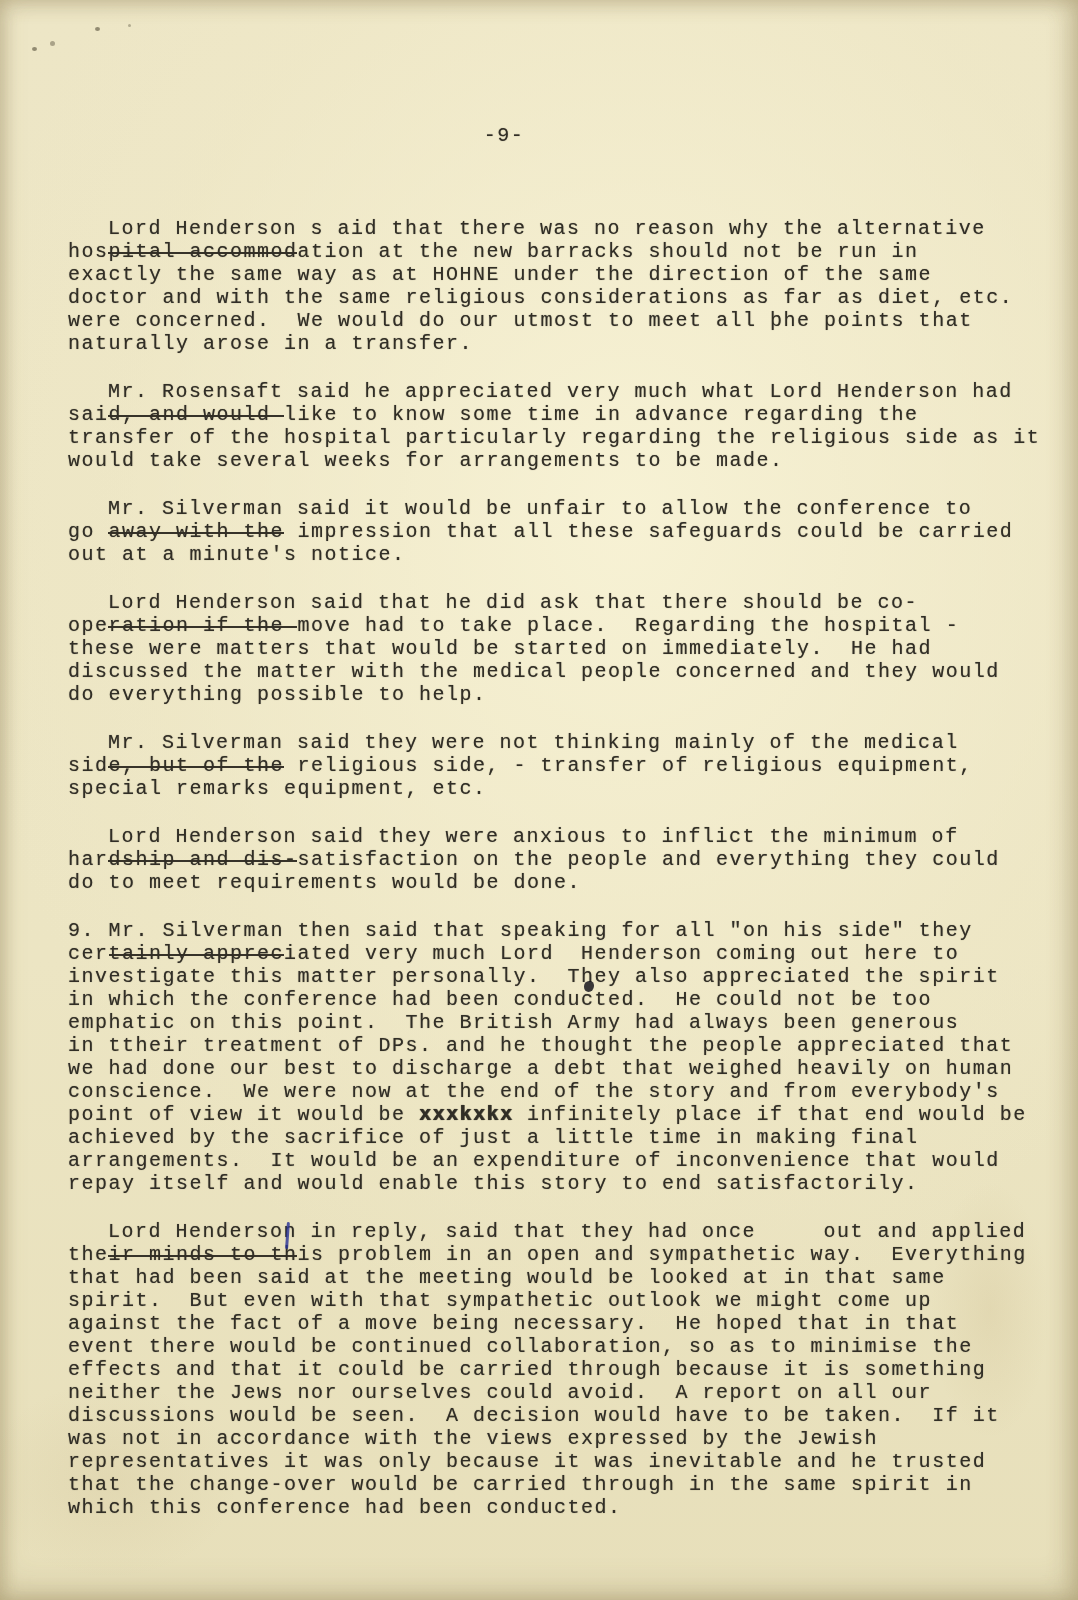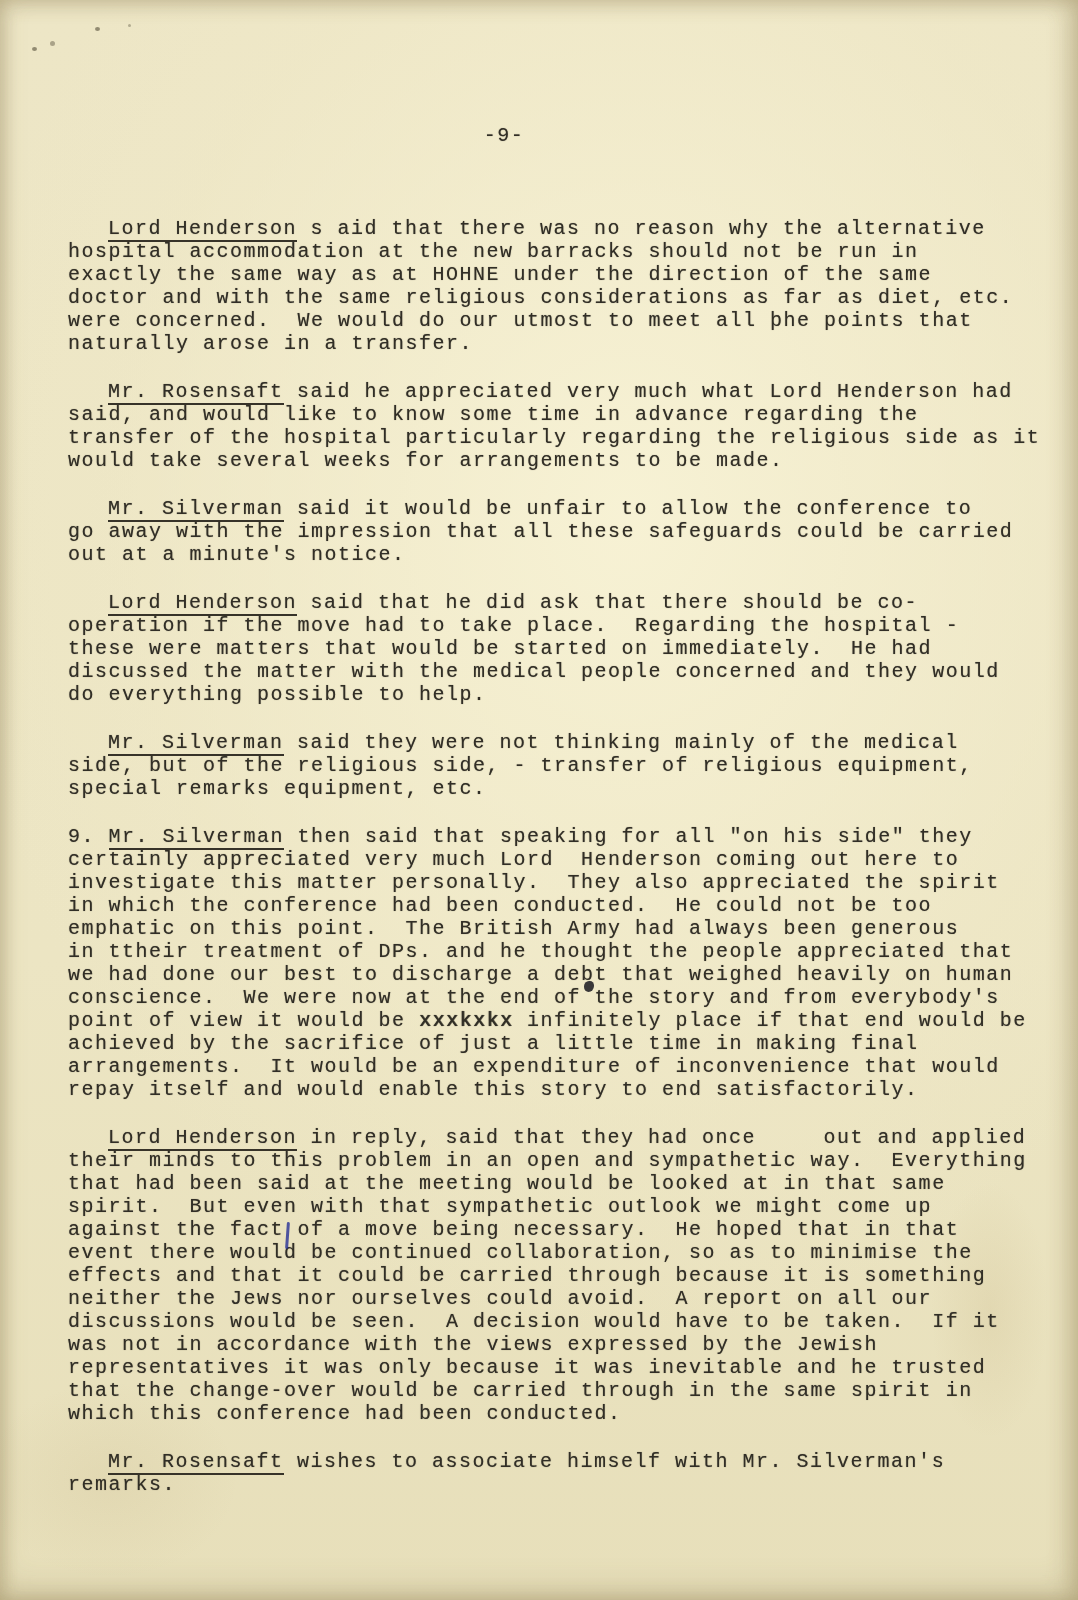--- a/index.html
+++ b/index.html
@@ -20,23 +20,23 @@
   }
   .content {
     position:absolute; left:68px; top:78px; width:980px;
     font-size:20px; line-height:23px; letter-spacing:1.5px;
     white-space:pre;
     text-shadow:0 0 1px rgba(45,42,32,0.55);
   }
   .page-number { width:872px; text-align:center; margin:0 0 24px 0; }
   .para { margin:0 0 25px 0; }
   .para.indent { text-indent:40px; }
-  .speaker { border-bottom:2px solid #373329; padding-bottom:0; }
+  .speaker { border-bottom:2px solid #373329; padding-bottom:12px; }
   .struck {
-    font-weight:normal;
+    font-weight:bold;
     text-shadow:0 0 1px rgba(30,28,20,0.9), 1px 0 0 rgba(30,28,20,0.6);
   }
   .speck { position:absolute; border-radius:50%; background:rgba(70,62,44,0.55); }
   .speck.s1 { left:95px; top:27px; width:5px; height:4px; }
   .speck.s2 { left:50px; top:41px; width:5px; height:5px; background:rgba(70,62,44,0.4); }
   .speck.s3 { left:32px; top:47px; width:5px; height:4px; }
   .speck.s4 { left:128px; top:24px; width:3px; height:3px; background:rgba(70,62,44,0.35); }
   .ink-blot { position:absolute; left:584px; top:981px; width:10px; height:11px;
     border-radius:50% 40% 55% 45%; background:rgba(25,24,30,0.85); }
   .pen-mark { position:absolute; left:286px; top:1222px; width:3px; height:27px;
@@ -69,21 +69,23 @@
 said, and would like to know some time in advance regarding the
 transfer of the hospital particularly regarding the religious side as it
 would take several weeks for arrangements to be made.</span></p><p class="para indent"><span class="speaker">Mr. Silverman</span><span> said it would be unfair to allow the conference to
 go away with the impression that all these safeguards could be carried
 out at a minute's notice.</span></p><p class="para indent"><span class="speaker">Lord Henderson</span><span> said that he did ask that there should be co-
 operation if the move had to take place.  Regarding the hospital -
 these were matters that would be started on immediately.  He had
 discussed the matter with the medical people concerned and they would
 do everything possible to help.</span></p><p class="para indent"><span class="speaker">Mr. Silverman</span><span> said they were not thinking mainly of the medical
 side, but of the religious side, - transfer of religious equipment,
-special remarks equipment, etc.</span></p><p class="para"><span>9. </span><span class="speaker">Mr. Silverman</span><span> then said that speaking for all "on his side" they
+special remarks equipment, etc.</span></p><p class="para indent"><span class="speaker">Lord Henderson</span><span> said they were anxious to inflict the minimum of
+hardship and dis-satisfaction on the people and everything they could
+do to meet requirements would be done.</span></p><p class="para"><span>9. </span><span class="speaker">Mr. Silverman</span><span> then said that speaking for all "on his side" they
 certainly appreciated very much Lord  Henderson coming out here to
 investigate this matter personally.  They also appreciated the spirit
 in which the conference had been conducted.  He could not be too
 emphatic on this point.  The British Army had always been generous
 in ttheir treatment of DPs. and he thought the people appreciated that
 we had done our best to discharge a debt that weighed heavily on human
 conscience.  We were now at the end of the story and from everybody's
 point of view it would be </span><span class="struck">xxxkxkx</span><span> infinitely place if that end would be
 achieved by the sacrifice of just a little time in making final
 arrangements.  It would be an expenditure of inconvenience that would
@@ -92,20 +94,19 @@
 that had been said at the meeting would be looked at in that same
 spirit.  But even with that sympathetic outlook we might come up
 against the fact of a move being necessary.  He hoped that in that
 event there would be continued collaboration, so as to minimise the
 effects and that it could be carried through because it is something
 neither the Jews nor ourselves could avoid.  A report on all our
 discussions would be seen.  A decision would have to be taken.  If it
 was not in accordance with the views expressed by the Jewish
 representatives it was only because it was inevitable and he trusted
 that the change-over would be carried through in the same spirit in
-which this conference had been conducted.</span></p><p class="para indent"><span class="speaker">Mr. Rosensaft</span><span> wishes to associate himself with Mr. Silverman's
-remarks.</span></p></div>
+which this conference had been conducted.</span></p></div>
     
   </div>
 
   <span class="ink-blot"></span>
   <span class="pen-mark"></span>
 </div>
 
 </body></html>

